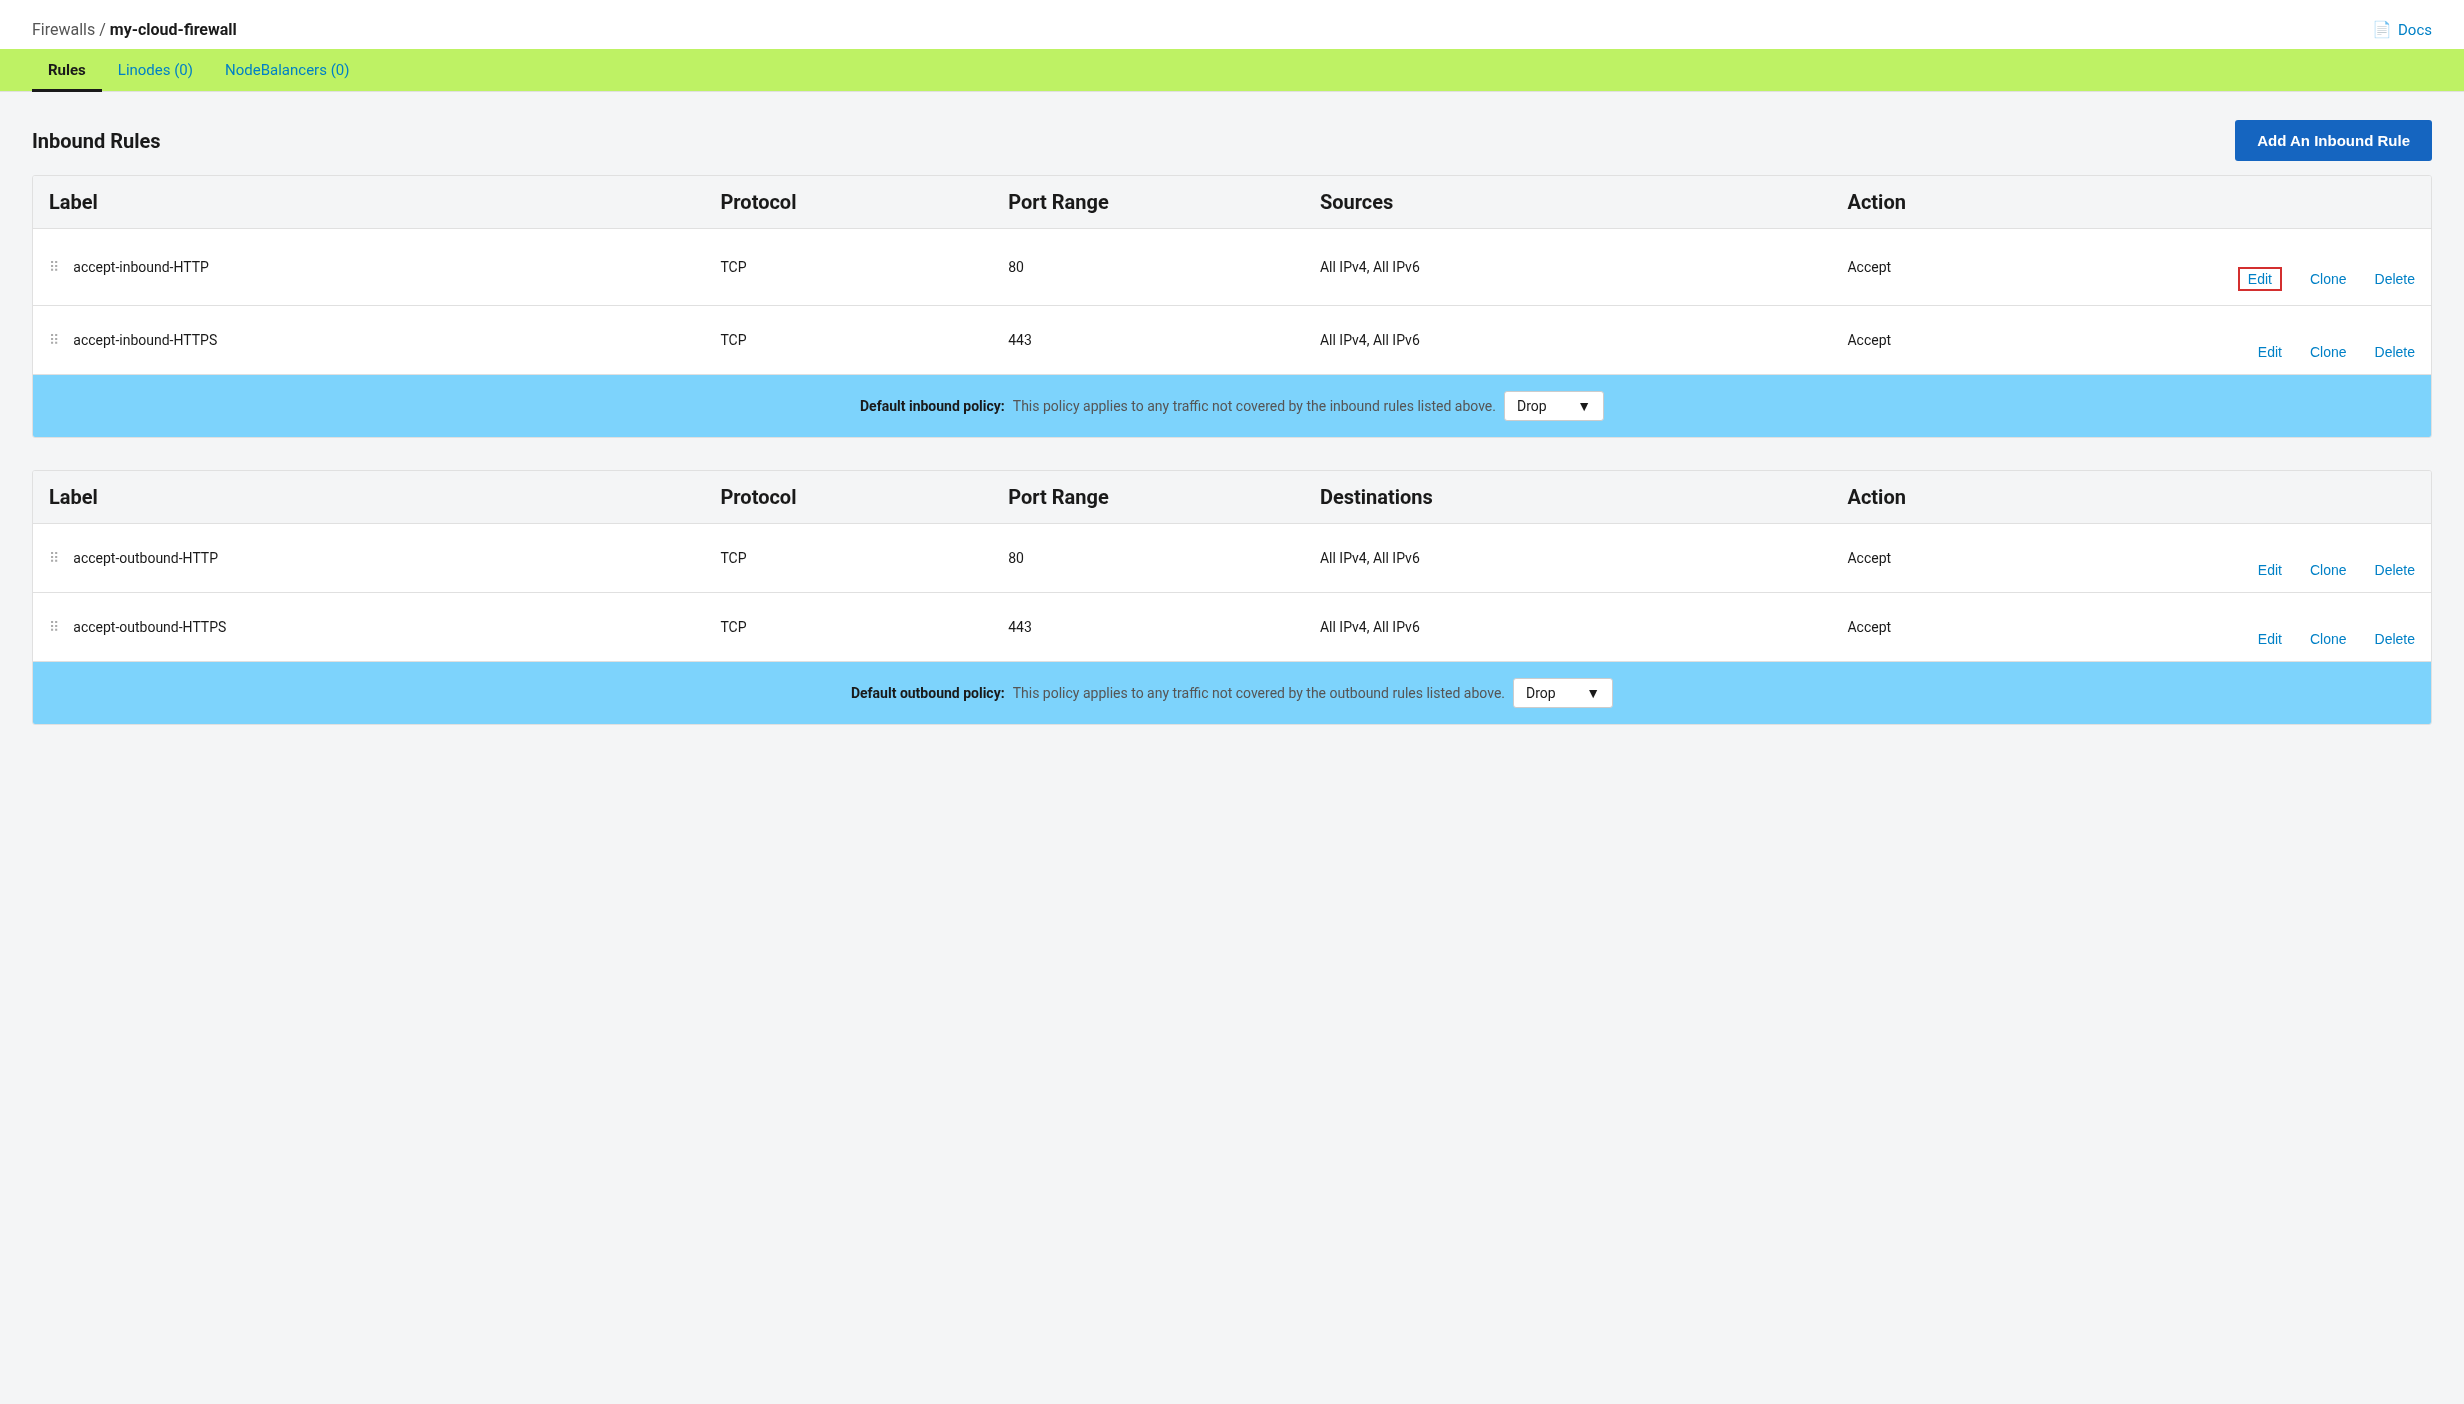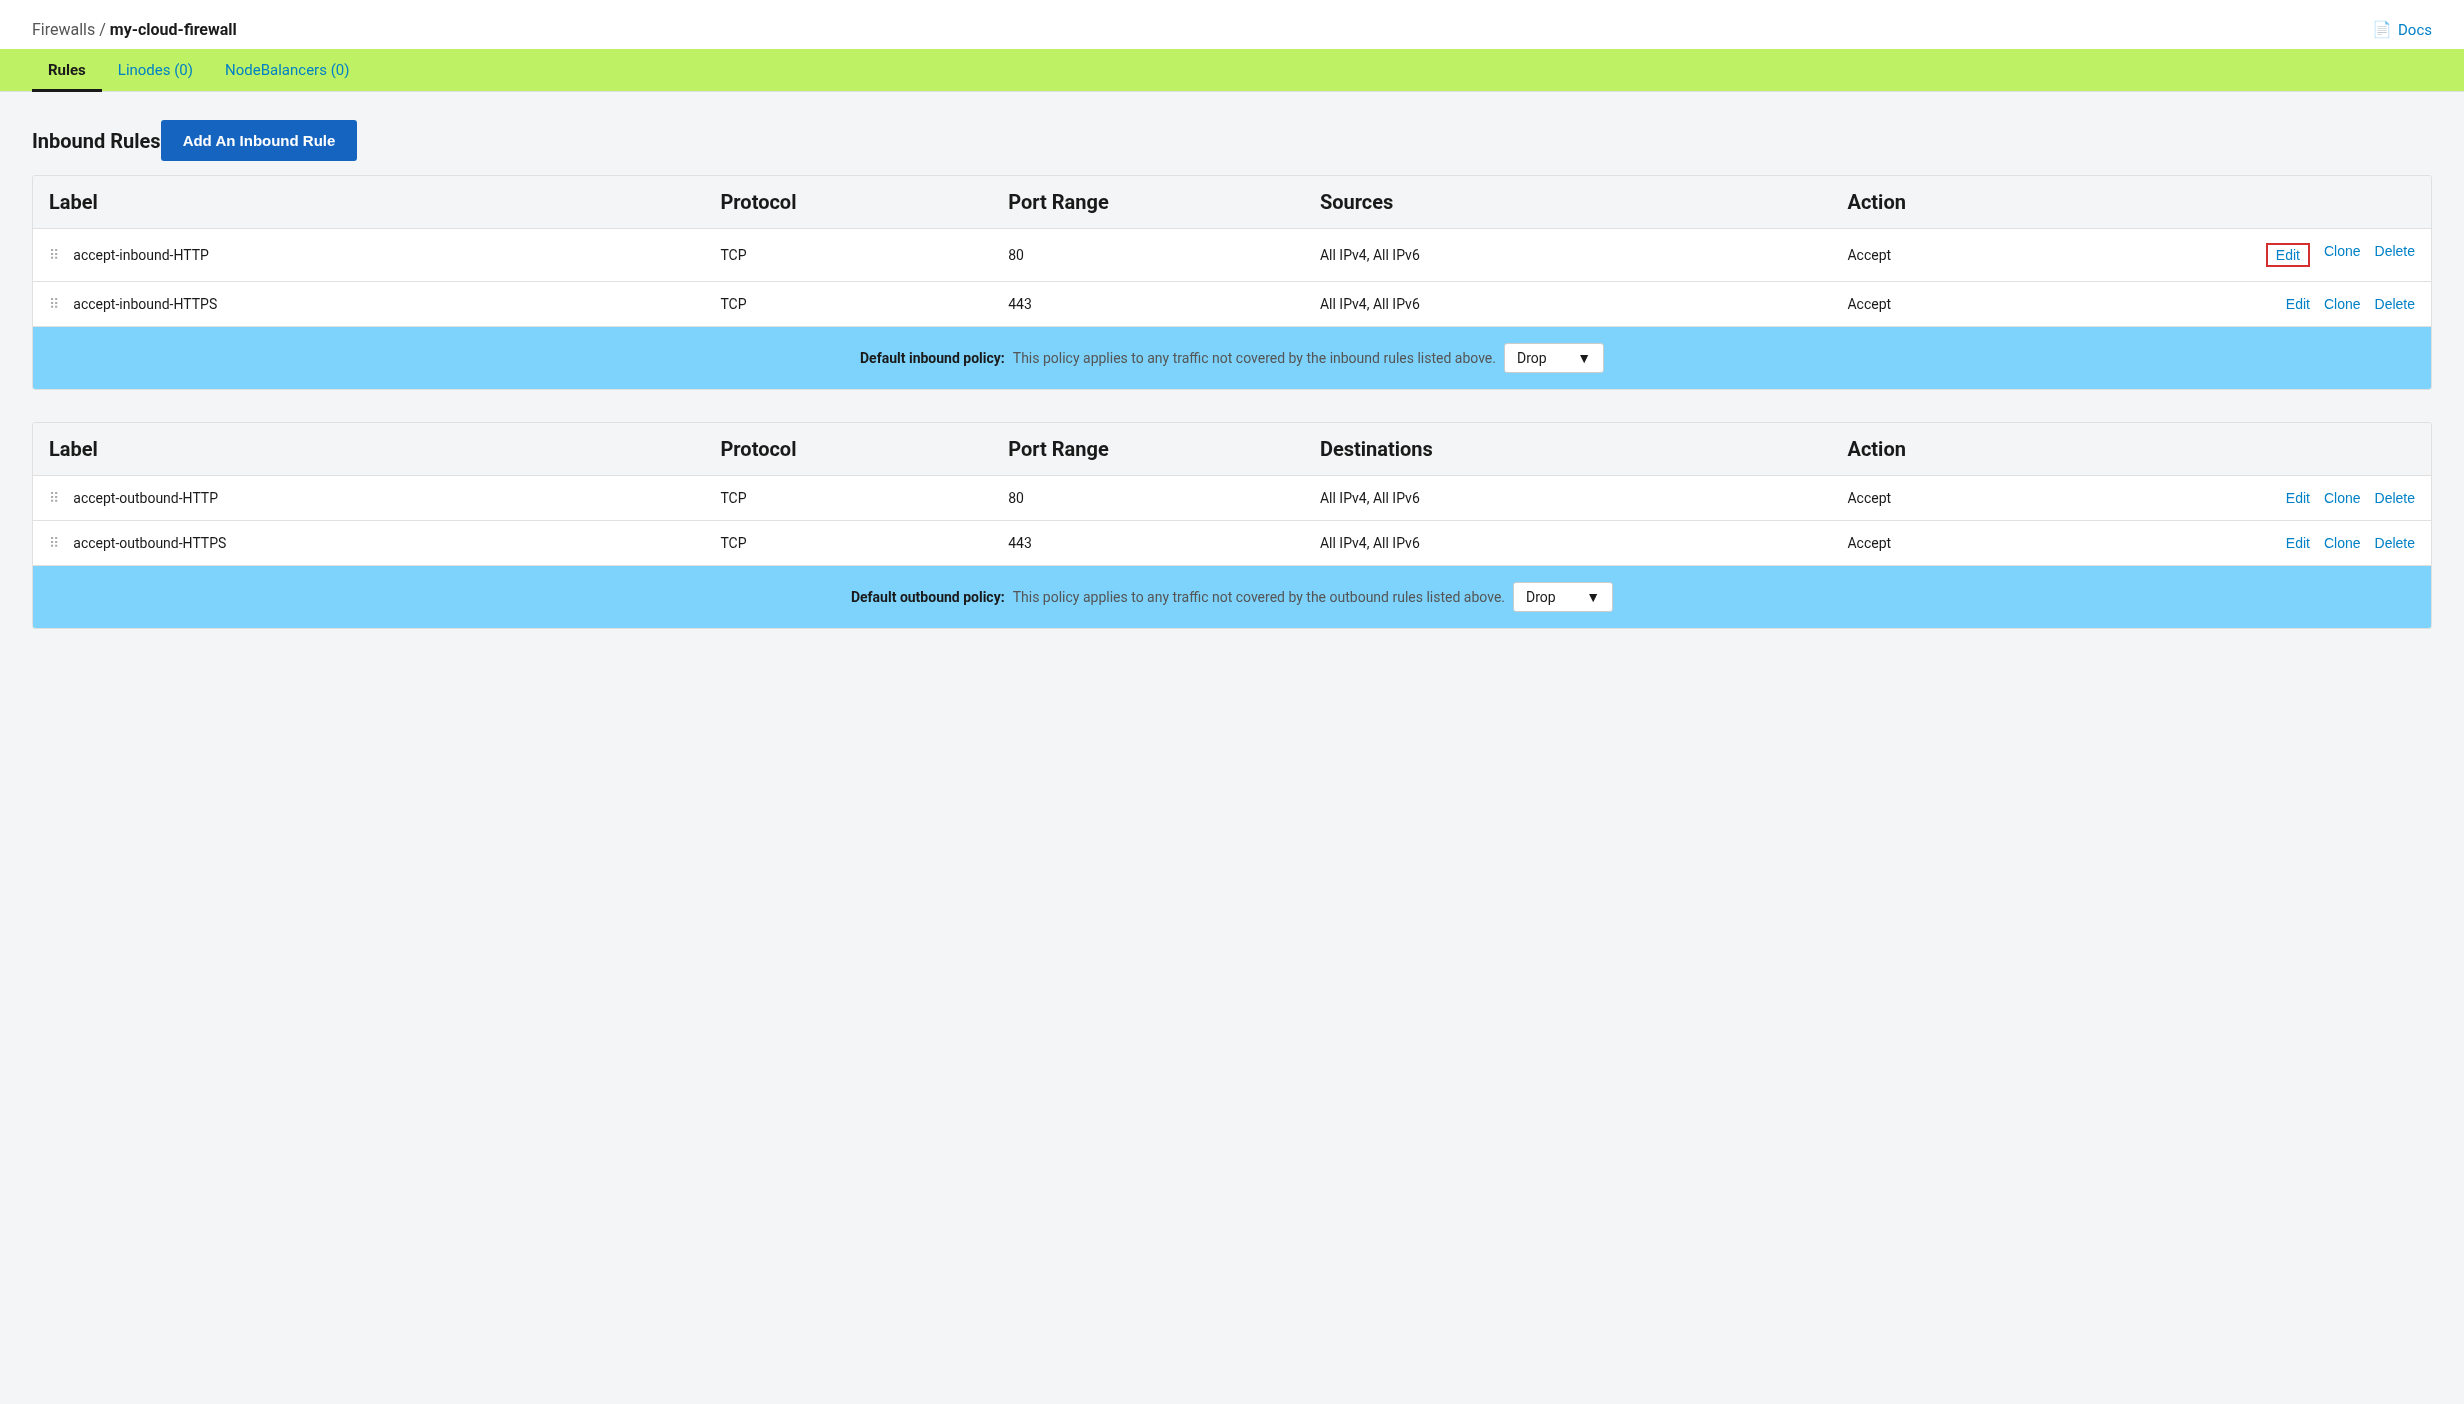--- a/index.html
+++ b/index.html
@@ -69,20 +69,21 @@
     .main-content {
       padding: 28px 32px;
       background: #f4f5f6;
       min-height: calc(100vh - 110px);
     }
     .section {
       margin-bottom: 32px;
     }
     .section-header {
       display: flex;
+      justify-content: space-between;
       align-items: center;
       margin-bottom: 14px;
     }
     .section-title {
       font-size: 20px;
       font-weight: 700;
       color: #1a1a1a;
     }
     .btn-primary {
       background: #1565c0;
@@ -131,23 +132,24 @@
       font-size: 14px;
       padding-right: 6px;
     }
     .label-cell {
       display: flex;
       align-items: center;
       gap: 8px;
     }
     .action-cell {
       display: flex;
-      align-items: flex-start;
+      align-items: center;
       justify-content: flex-end;
-      gap: 14px;
+      gap: 28px;
+      margin-top: 24px;
     }
     .link-btn {
       color: #0080c6;
       background: none;
       border: none;
       font-size: 14px;
       cursor: pointer;
       padding: 0;
     }
     .link-btn.edit-highlighted {

